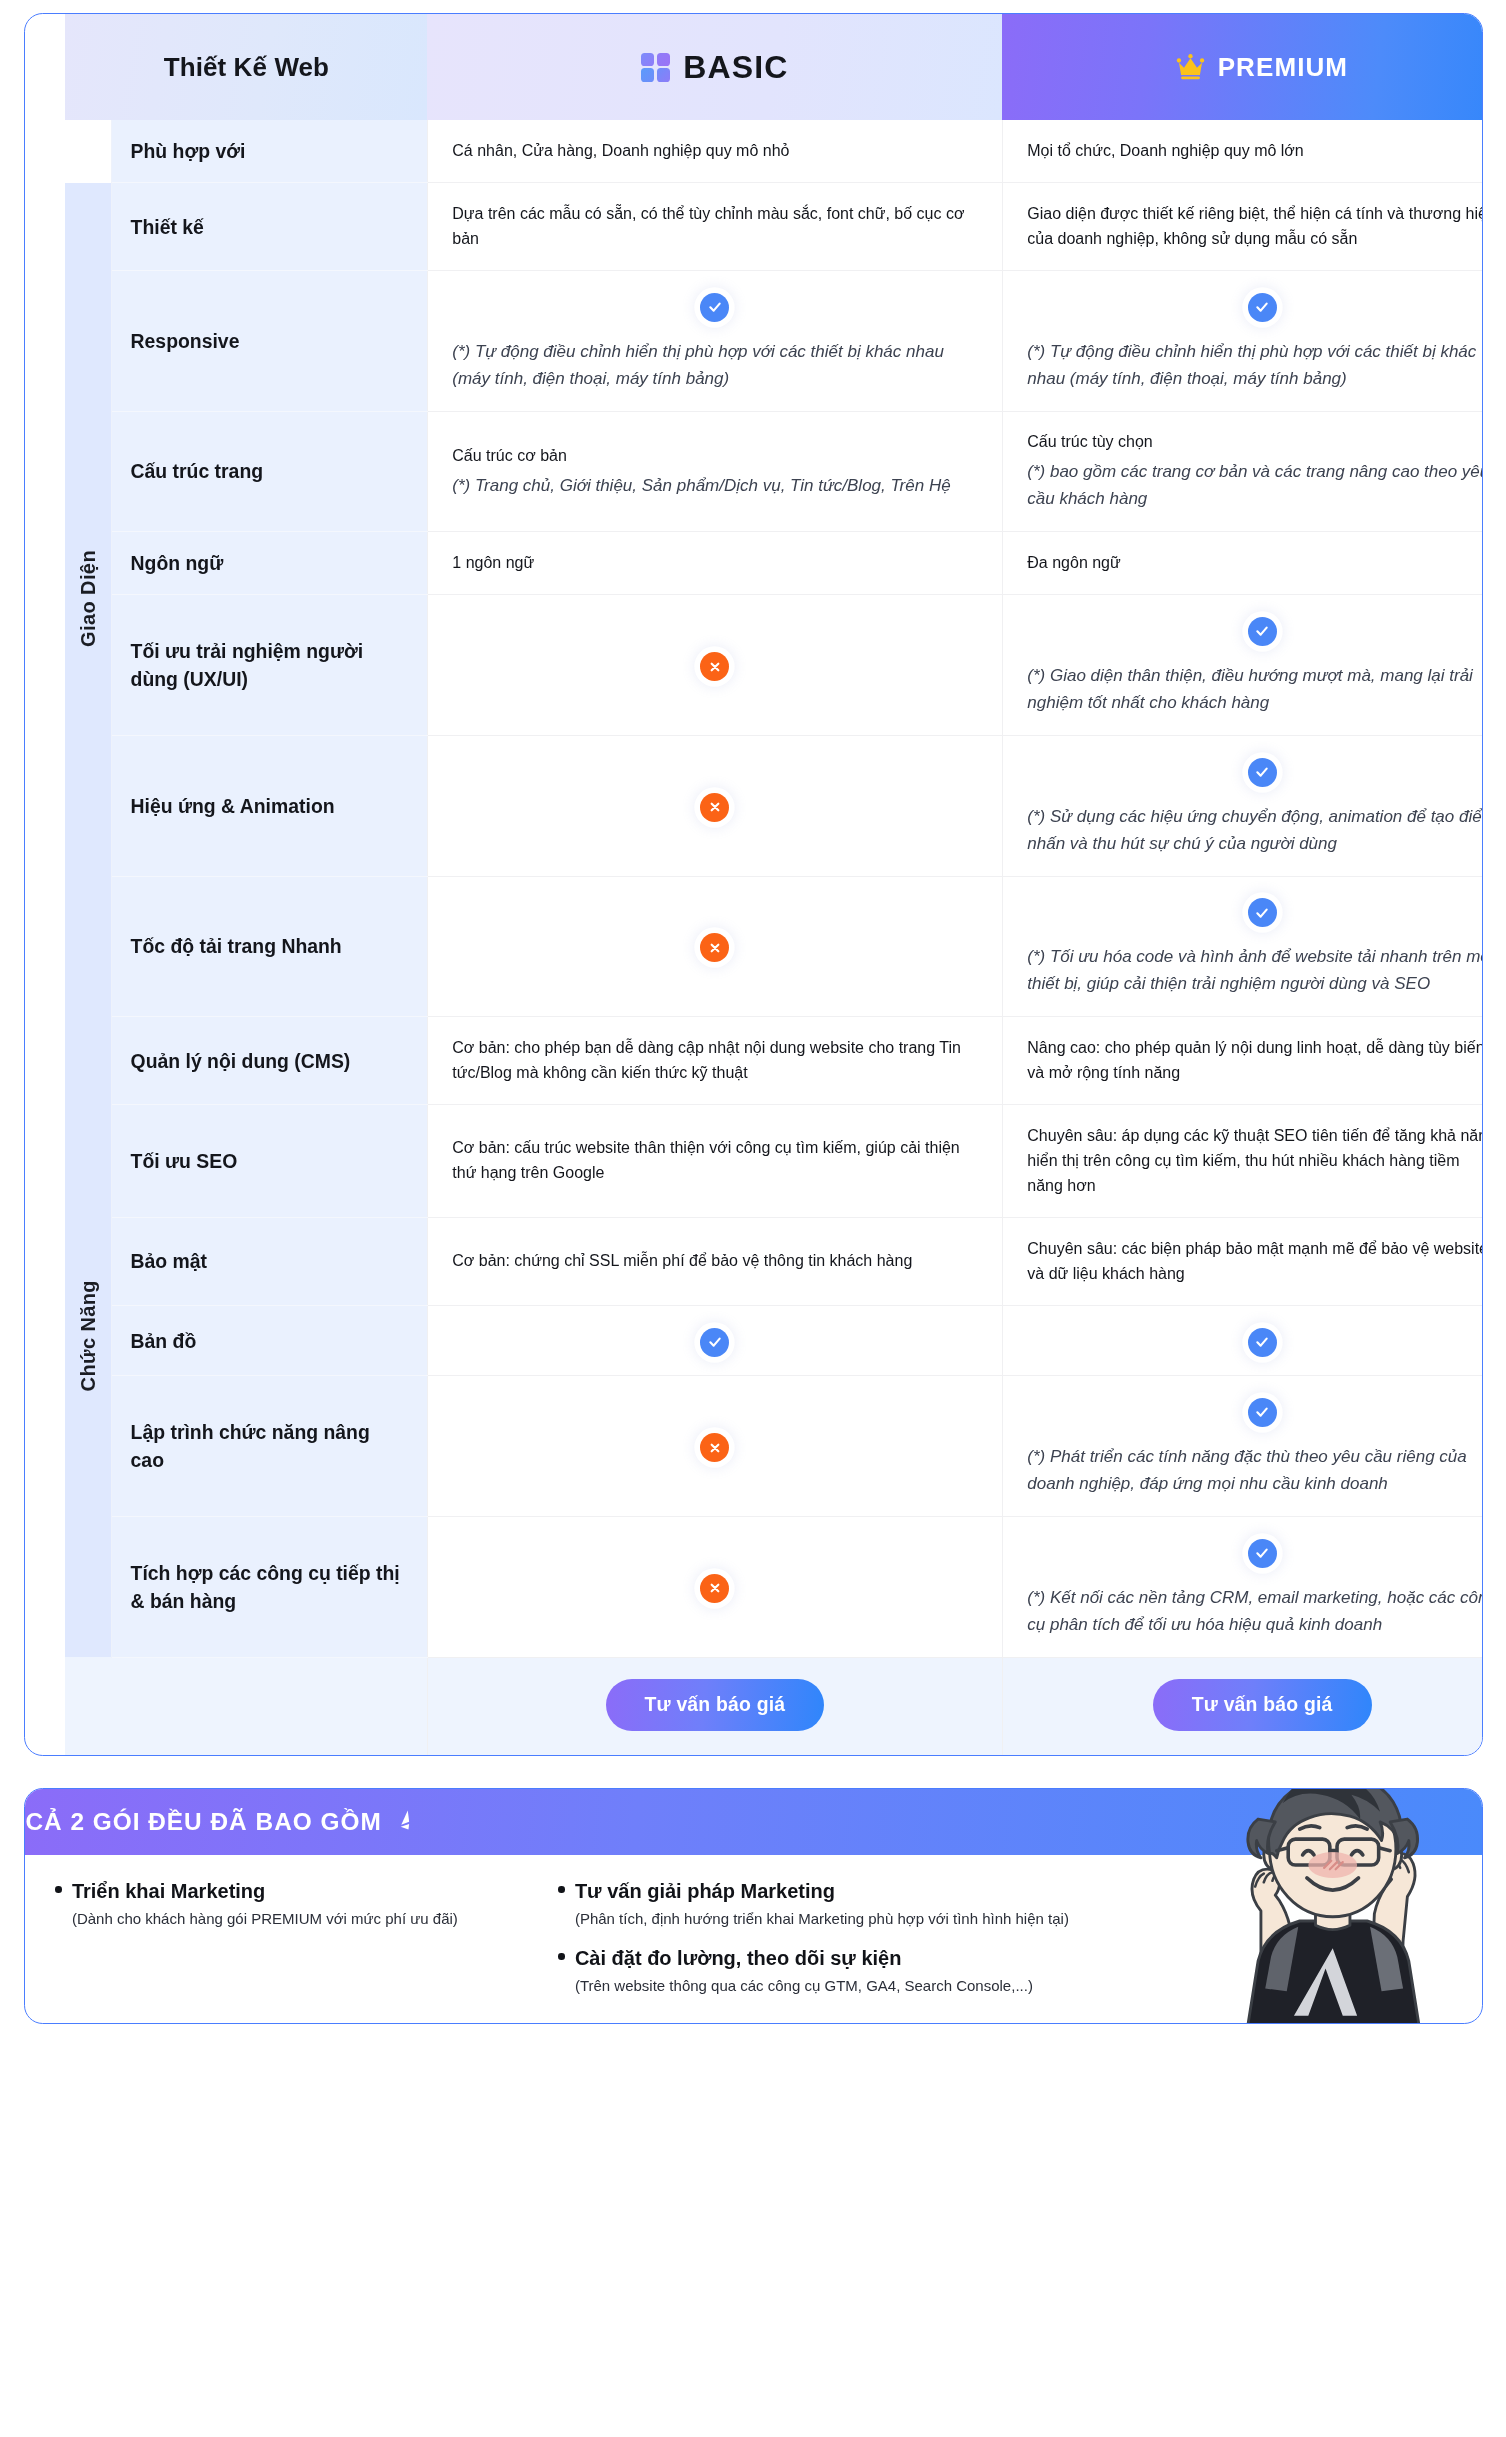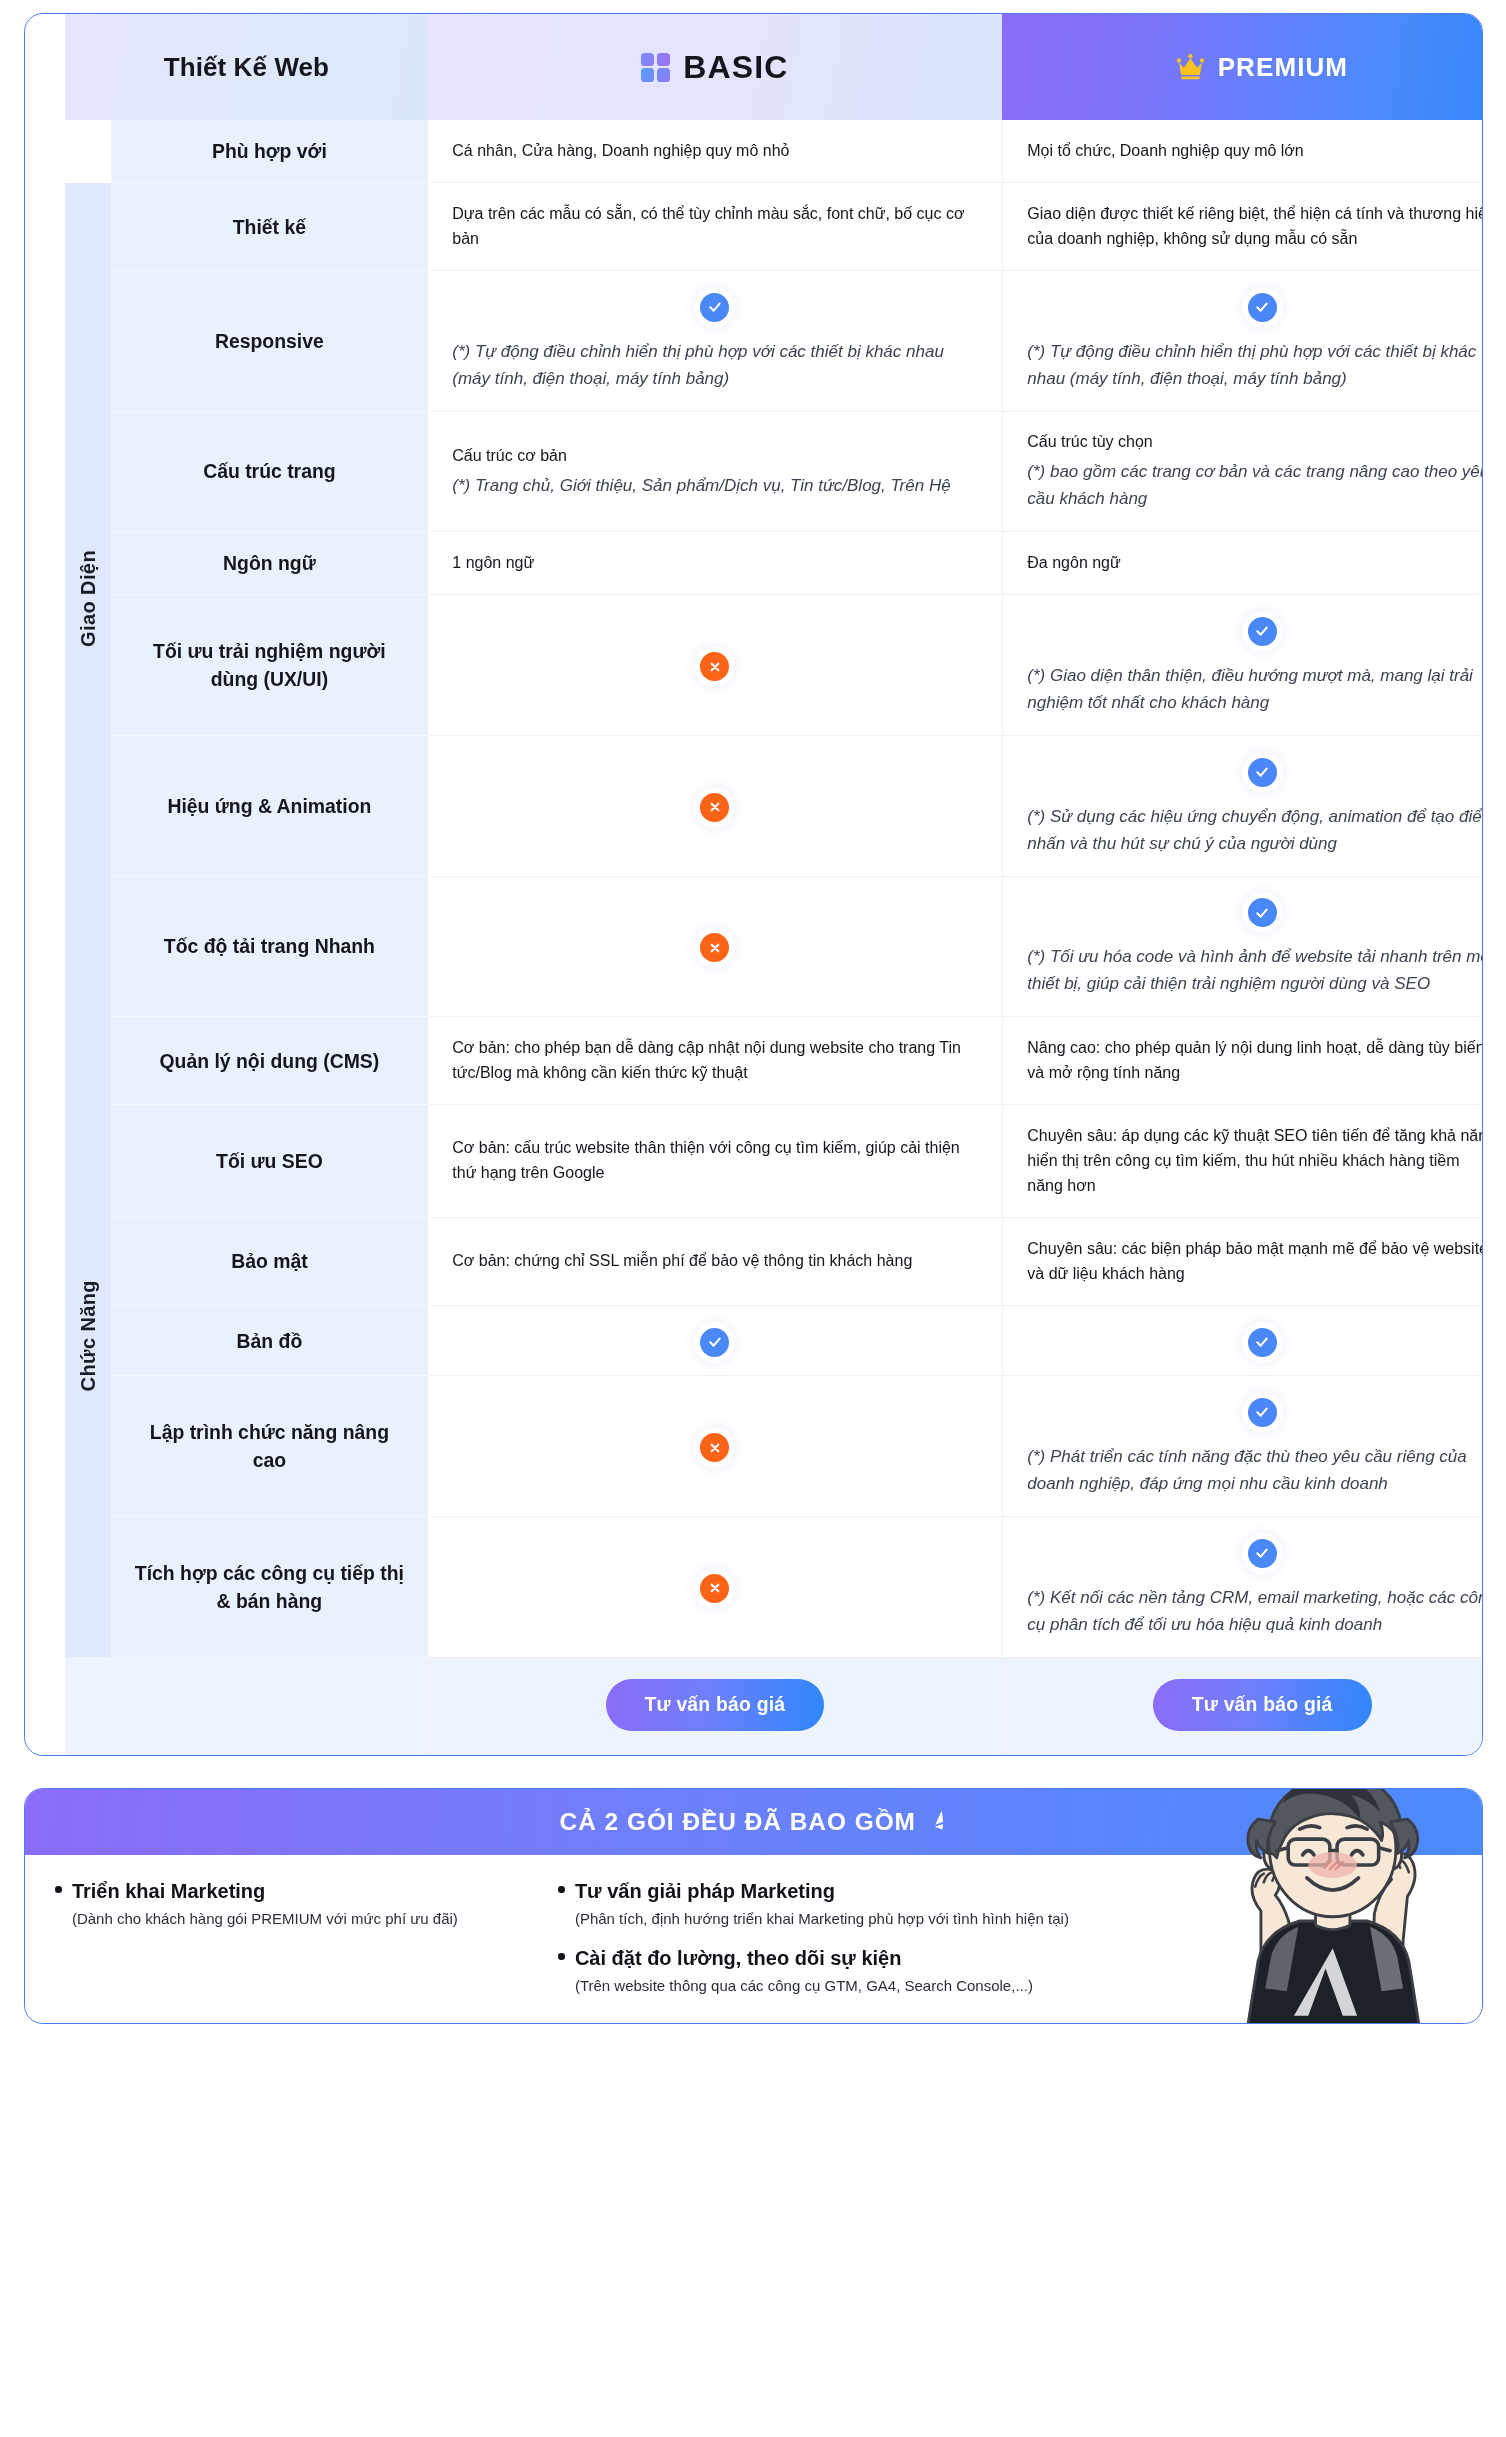--- a/index.html
+++ b/index.html
@@ -89,21 +89,20 @@
     font-weight: 700;
     color: #1b1d24;
     letter-spacing: 0.4px;
     white-space: nowrap;
   }
   .rail-empty { background: #ffffff; }
 
   
   .flabel {
     background: #eaf1fe;
-    text-align: center;
     vertical-align: middle;
     font-size: 19.4px;
     font-weight: 700;
     color: #14161c;
     line-height: 1.45;
     padding: 16px 18.7px;
     border-bottom: 0.7px solid #f4f7fd;
   }
   .flabel-top {
     background: #eaf1fe;
@@ -173,21 +172,20 @@
     border-radius: 18.7px;
     overflow: hidden;
     background: #fff;
     position: relative;
   }
   .banner-head {
     background: linear-gradient(95deg, #8b6cf8 0%, #6f7ffa 42%, #4a8afb 100%);
     height: 66px;
     display: flex;
     align-items: center;
-    justify-content: center;
     gap: 10px;
   }
   .banner-head h2 {
     color: #fff;
     font-size: 24.4px;
     font-weight: 800;
     letter-spacing: 1px;
   }
   .spark { width: 21.5px; height: 27px; }
 

